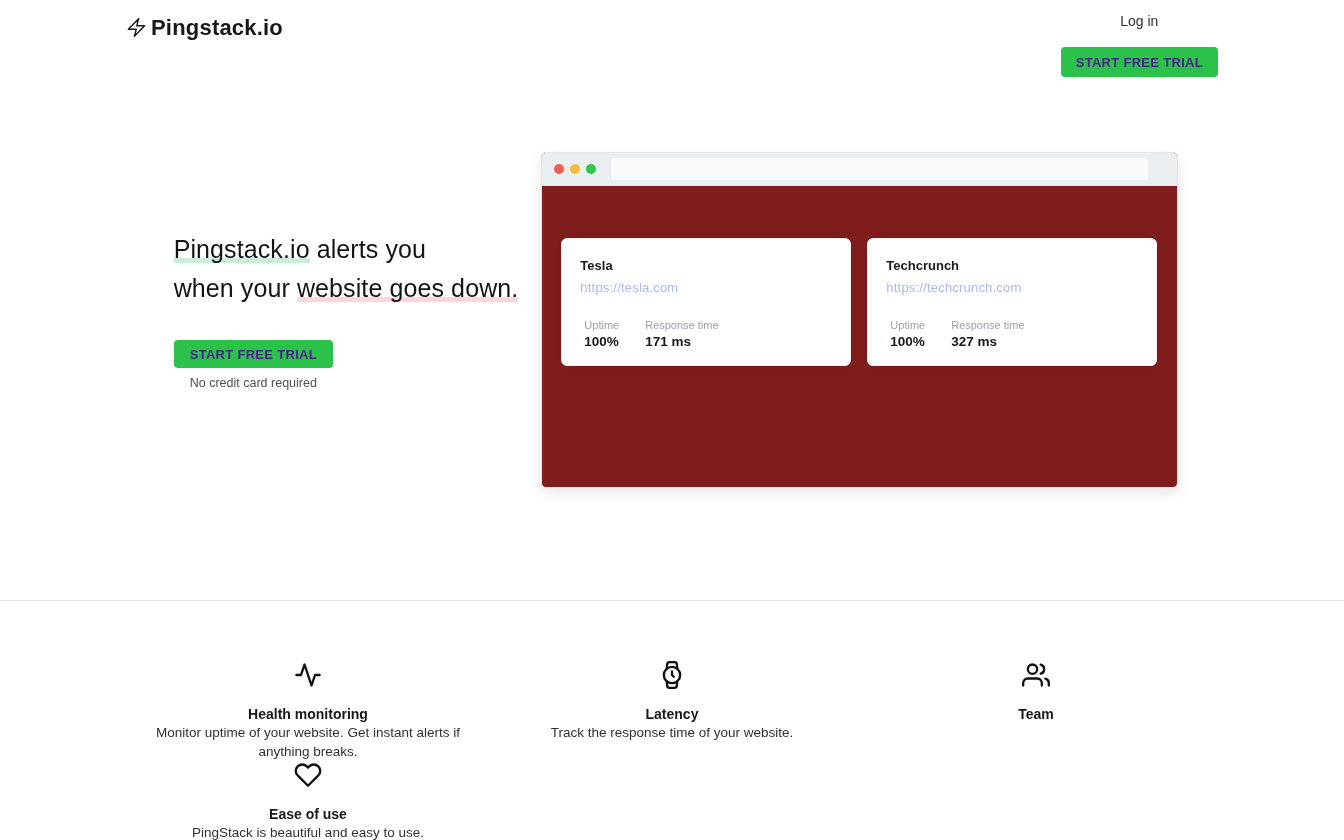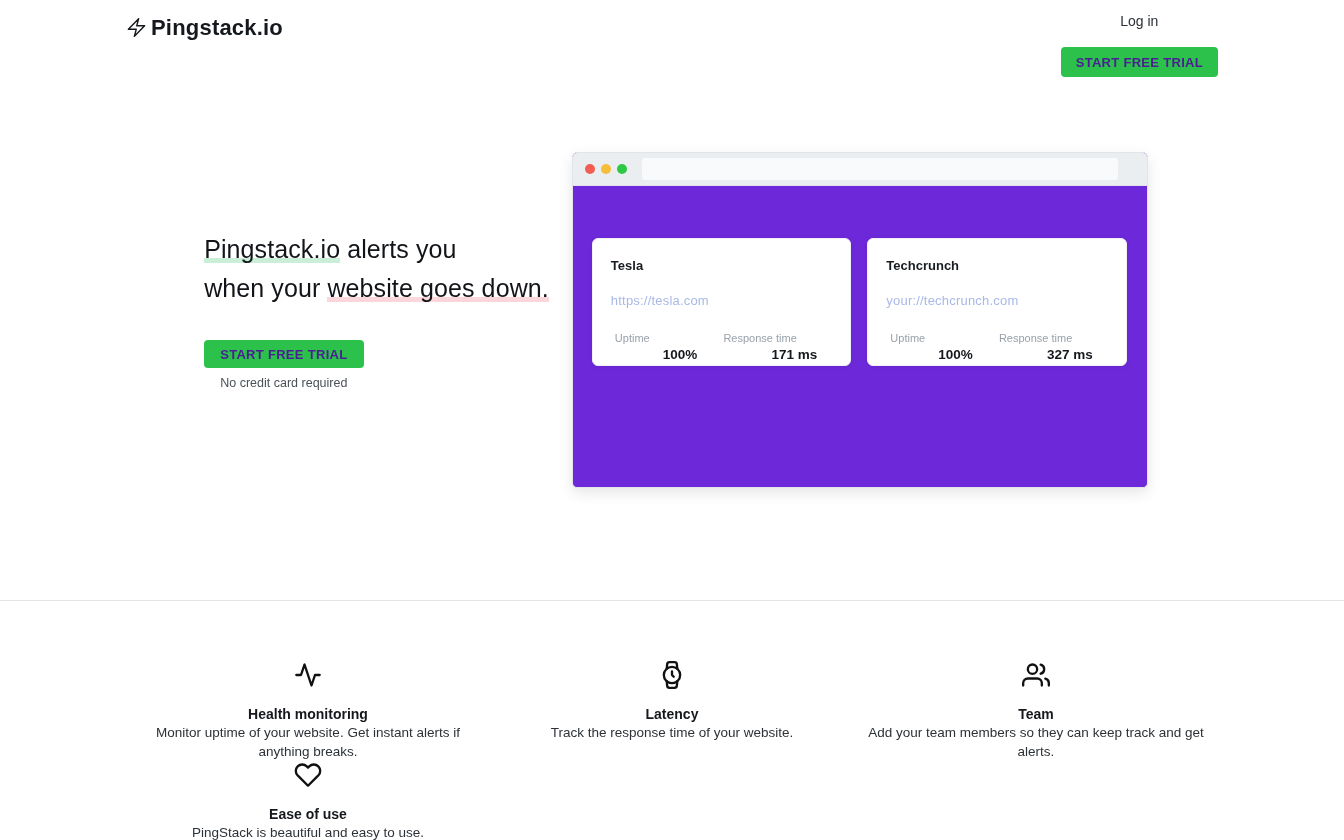--- a/index.html
+++ b/index.html
@@ -35,48 +35,48 @@
   .hero-heading { font-size: 25px; font-weight: 500; line-height: 38.5px; color: #111418; letter-spacing: 0.1px; }
   .hl-green { box-shadow: inset 0 -5px 0 var(--highlight-green, #c9efd8); }
   .hl-pink  { box-shadow: inset 0 -5px 0 var(--highlight-pink, #fbd6da); }
   .hero-subtitle { margin-top: 17px; font-size: 14.5px; font-style: italic; color: #2f3439; }
   .hero-cta-wrap { display: inline-block; margin-top: 33px; text-align: center; }
   .btn-hero { font-size: 13px; padding: 7px 16px; height: 28px; display: block; width: 100%; }
   .hero-microcopy { margin-top: 8px; font-size: 12.5px; color: #4b5157; }
 
   
   .browser {
-    width: 576px; height: 336px; flex-shrink: 0;
+    width: 637px; height: 336px; flex-shrink: 0;
     border: 1px solid #e2e5e8; border-radius: 5px;
     box-shadow: 0 5px 14px rgba(0,0,0,0.10);
-    background: #6d28d9; overflow: hidden;
+    background: #7f1d1d; overflow: hidden;
   }
   .browser-bar {
     height: 33px; background: #ebeef0; border-bottom: 1px solid #e0e4e7;
     display: flex; align-items: center; padding: 0 12px;
   }
   .dot { width: 10px; height: 10px; border-radius: 50%; margin-right: 6px; flex-shrink: 0; }
   .dot-red    { background: var(--traffic-red, #f25d52); }
   .dot-yellow { background: var(--traffic-yellow, #f5be38); }
   .dot-green  { background: var(--traffic-green, #2dc944); }
   .url-bar {
     flex: 1; height: 22px; margin-left: 9px; margin-right: 17px;
     background: #f8fafb; border-radius: 3px;
   }
   .browser-body { display: flex; gap: 16px; padding: 52px 20px 0 19px; }
   .monitor-card {
     flex: 1; height: 128px; background: #fff; border: 1px solid #eef0f2;
     border-radius: 6px; box-shadow: 0 1px 5px rgba(0,0,0,0.06);
     padding: 19px 18px 0 18px;
   }
   .card-name { font-size: 13px; font-weight: 700; color: #181d22; }
-  .card-url  { margin-top: 20px; font-size: 13px; color: var(--url-text-blue, #a9b8e8); letter-spacing: 0.2px; }
+  .card-url  { margin-top: 7px; font-size: 13px; color: var(--url-text-blue, #a9b8e8); letter-spacing: 0.2px; }
   .card-stats { display: flex; gap: 26px; margin-top: 24px; padding-left: 4px; }
   .stat-label { font-size: 11px; color: #98a1aa; }
-  .stat-value { margin-top: 3px; font-size: 13.5px; font-weight: 700; color: #14181c; margin-left: 48px; }
+  .stat-value { margin-top: 3px; font-size: 13.5px; font-weight: 700; color: #14181c; }
 
   
   .divider { border: none; border-top: 1px solid #e4e4e4; width: 100%; }
 
   
   .features {
     display: grid; grid-template-columns: repeat(3, 1fr);
     padding: 60px 0 40px 0; text-align: center;
   }
   .feature { padding: 0 6px; }
@@ -132,21 +132,21 @@
             <div class="stat-value">100%</div>
           </div>
           <div class="stat">
             <div class="stat-label">Response time</div>
             <div class="stat-value">171 ms</div>
           </div>
         </div>
       </div>
       <div class="monitor-card">
         <div class="card-name">Techcrunch</div>
-        <div class="card-url">your://techcrunch.com</div>
+        <div class="card-url">https://techcrunch.com</div>
         <div class="card-stats">
           <div class="stat">
             <div class="stat-label">Uptime</div>
             <div class="stat-value">100%</div>
           </div>
           <div class="stat">
             <div class="stat-label">Response time</div>
             <div class="stat-value">327 ms</div>
           </div>
         </div>
@@ -183,21 +183,20 @@
   <div class="feature">
     <span class="feature-icon">
       <svg width="28" height="28" viewBox="0 0 24 24" fill="none" stroke="#111" stroke-width="2" stroke-linecap="round" stroke-linejoin="round">
         <path d="M17 21v-2a4 4 0 0 0-4-4H5a4 4 0 0 0-4 4v2"></path>
         <circle cx="9" cy="7" r="4"></circle>
         <path d="M23 21v-2a4 4 0 0 0-3-3.87"></path>
         <path d="M16 3.13a4 4 0 0 1 0 7.75"></path>
       </svg>
     </span>
     <h3 class="feature-title">Team</h3>
-    <p class="feature-desc">Add your team members so they can keep track and get alerts.</p>
   </div>
 
   <div class="feature">
     <span class="feature-icon">
       <svg width="28" height="28" viewBox="0 0 24 24" fill="none" stroke="#111" stroke-width="2" stroke-linecap="round" stroke-linejoin="round">
         <path d="M20.84 4.61a5.5 5.5 0 0 0-7.78 0L12 5.67l-1.06-1.06a5.5 5.5 0 0 0-7.78 7.78l1.06 1.06L12 21.23l7.78-7.78 1.06-1.06a5.5 5.5 0 0 0 0-7.78z"></path>
       </svg>
     </span>
     <h3 class="feature-title">Ease of use</h3>
     <p class="feature-desc">PingStack is beautiful and easy to use.</p>

